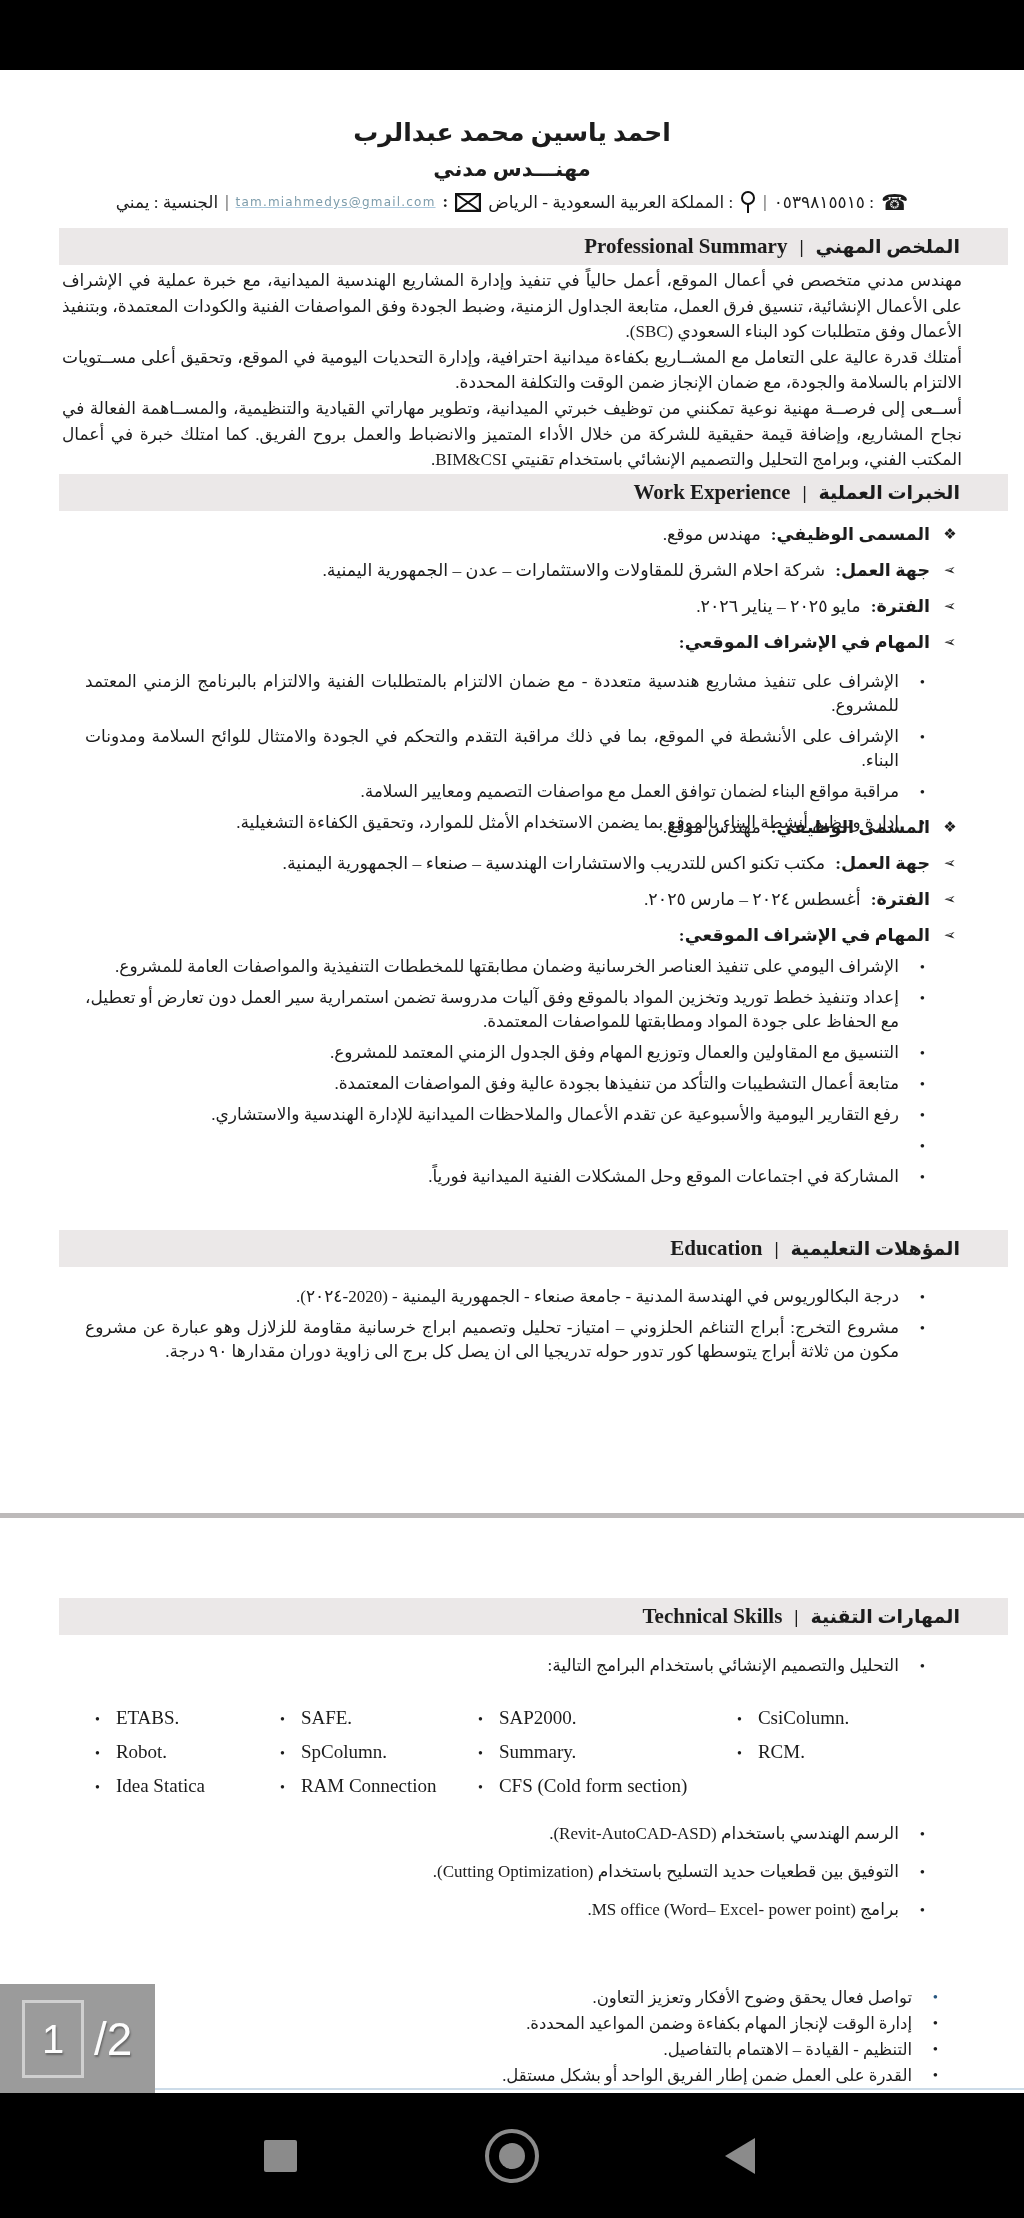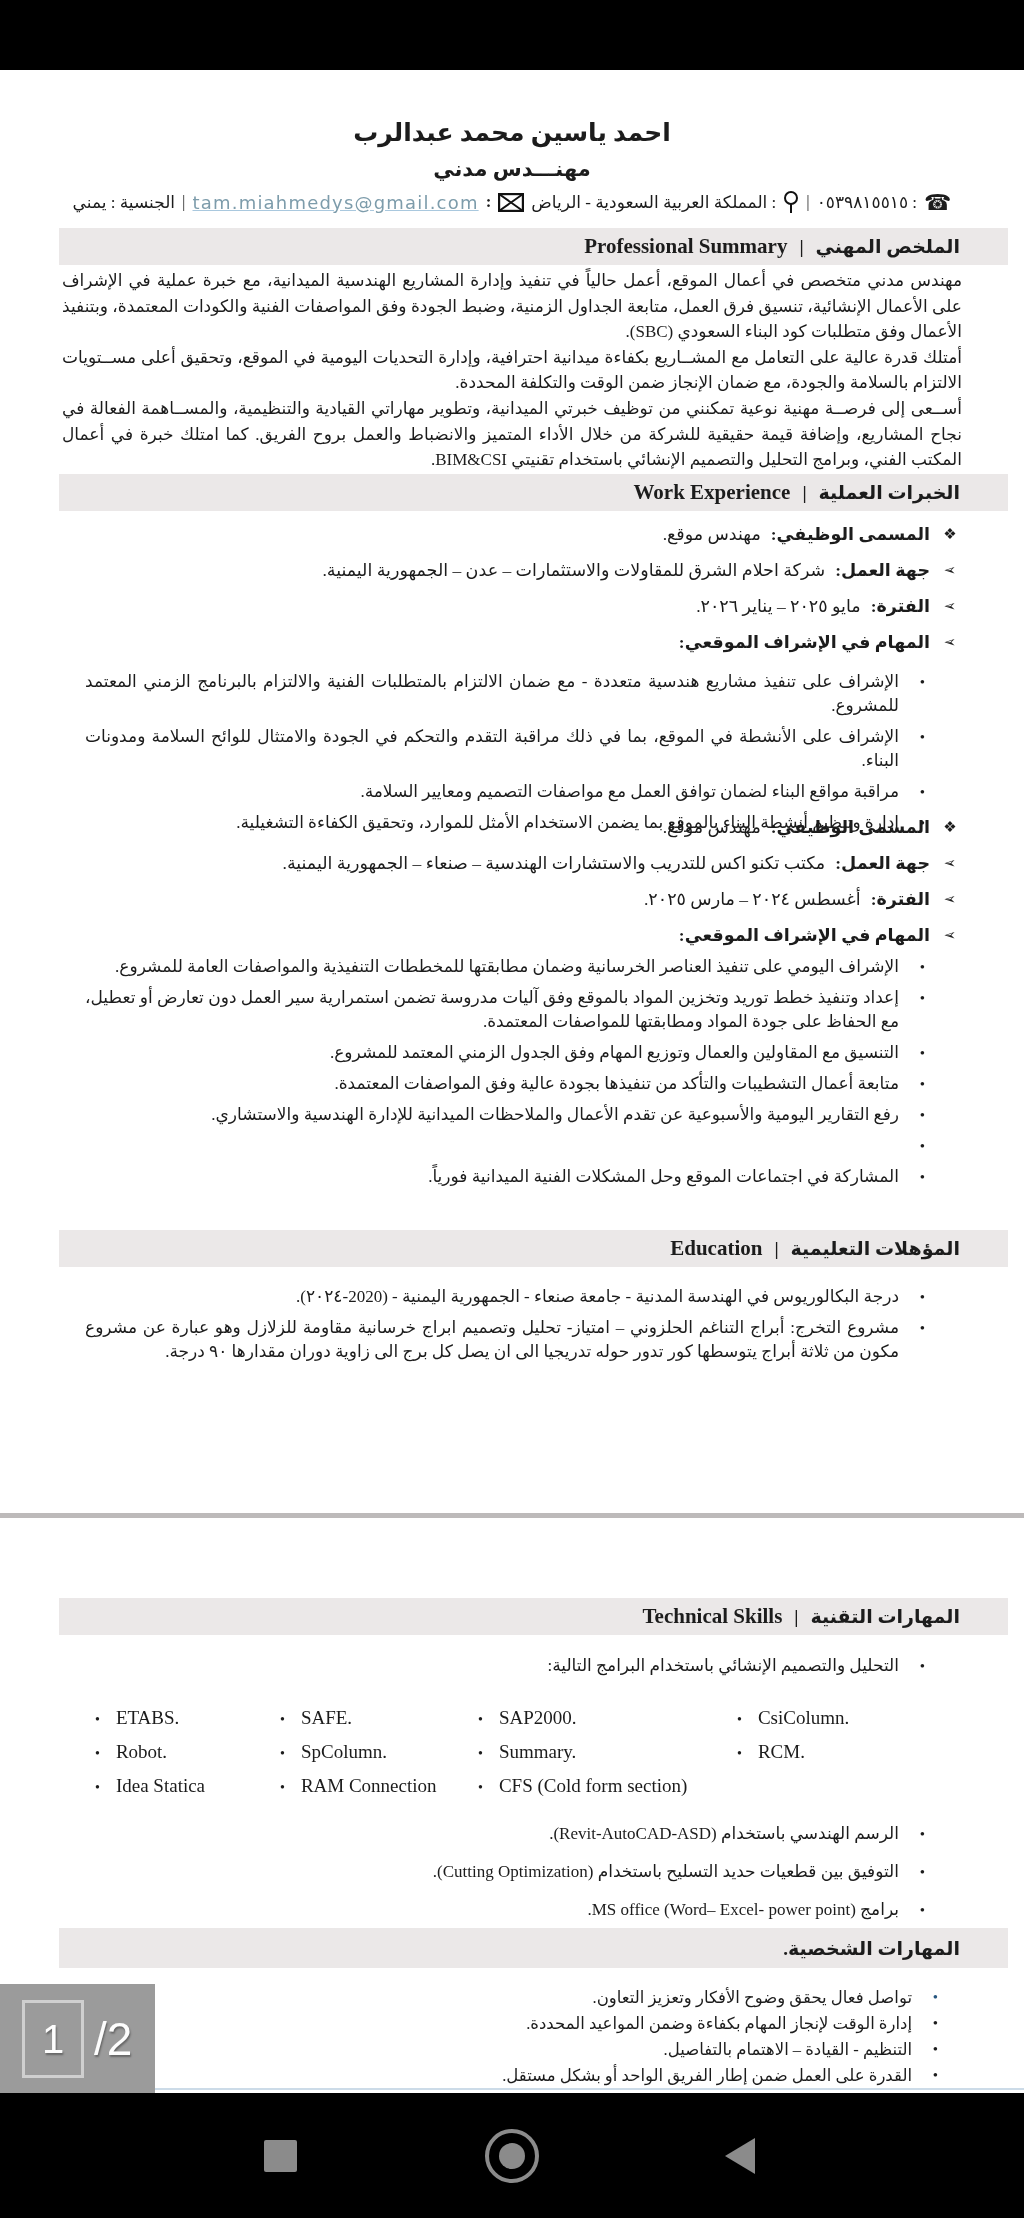--- a/index.html
+++ b/index.html
@@ -18,21 +18,21 @@
   #nav-back{left:707px;width:66px;}
   #nav-back .tri{width:0;height:0;border-top:18px solid transparent;border-bottom:18px solid transparent;
                  border-right:30px solid #8b8b8b;}
   
   #page{position:absolute;top:70px;left:0;width:1024px;height:1542px;background:#fff;}
   .center{text-align:center;}
   #doc-name{position:absolute;top:44px;left:0;width:1024px;font-size:25px;font-weight:bold;line-height:38px;}
   #doc-title{position:absolute;top:84px;left:0;width:1024px;font-size:21px;font-weight:bold;line-height:30px;text-align:center;}
   #contact{position:absolute;top:116px;left:0;width:1024px;height:32px;display:flex;direction:rtl;
            justify-content:center;align-items:center;gap:7px;font-size:17px;}
-  #contact .mail{direction:ltr;font-family:"DejaVu Sans",sans-serif;font-size:18px;letter-spacing:1.2px;
+  #contact .mail{direction:ltr;font-family:"DejaVu Sans",sans-serif;font-size:12px;letter-spacing:1.2px;
            color:#7d9cab;text-decoration:underline;text-decoration-color:#a9c8de;cursor:pointer;}
   #contact .pipe{color:#333;}
   .cicon{display:inline-flex;align-items:center;}
   
   .sec-bar{position:absolute;left:59px;width:949px;height:37px;background:#ebe8e8;direction:rtl;
            display:flex;align-items:center;padding-right:48px;box-sizing:border-box;gap:10px;}
   .sec-ar{font-size:19px;font-weight:bold;}
   .sec-sep{font-size:19px;font-weight:bold;padding:0 2px;}
   .sec-en{font-size:21px;font-weight:bold;font-family:"Liberation Serif",serif;}
   
@@ -309,23 +309,20 @@
         <div class="brow" style="margin-bottom:14px;">
         <span class="dot">•</span>
         <span>التوفيق بين قطعيات حديد التسليح باستخدام (Cutting Optimization).</span>
       </div>
         <div class="brow" style="margin-bottom:14px;">
         <span class="dot">•</span>
         <span>برامج MS office (Word– Excel- power point).</span>
       </div>
       </div>
 
-    <div class="sec-bar" style="top:1858px;height:40px;">
-      <span class="sec-ar">المهارات الشخصية.</span>
-    </div>
     <div class="blist personal" style="top:1917px;right:86px;">
 
     <div class="brow">
         <span class="dot">•</span>
         <span>تواصل فعال يحقق وضوح الأفكار وتعزيز التعاون.</span>
       </div>
         <div class="brow">
         <span class="dot">•</span>
         <span>إدارة الوقت لإنجاز المهام بكفاءة وضمن المواعيد المحددة.</span>
       </div>

